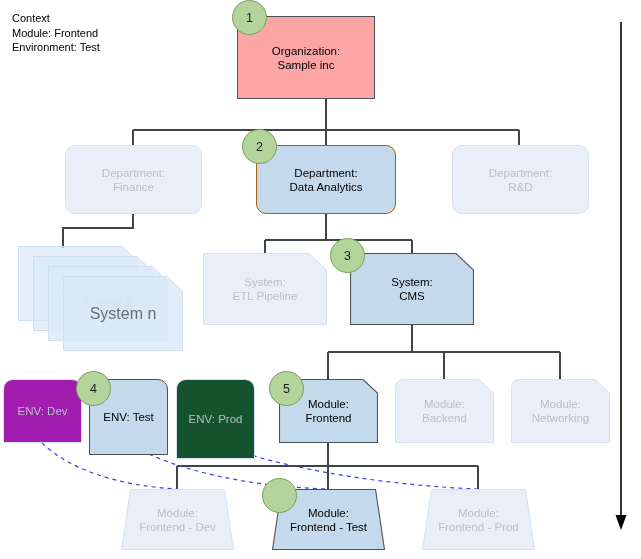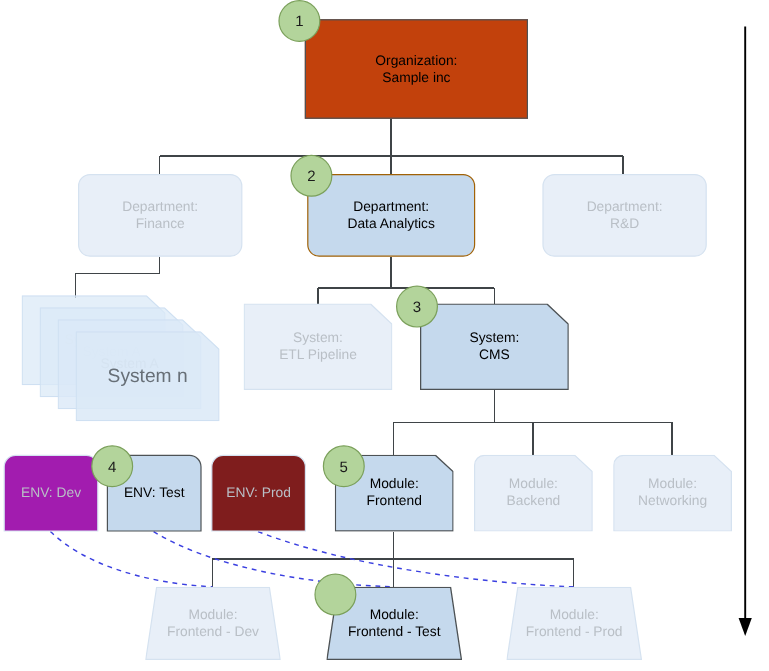--- a/index.html
+++ b/index.html
@@ -64,22 +64,25 @@
       <path d="M128,443 C175,472 255,487 328,489"></path>
       <path d="M215,443 C290,472 400,486 478,489"></path>
     </g>
 
     <g>
       <line x1="621" y1="22" x2="621" y2="519" stroke="#000" stroke-width="1.6"></line>
       <polygon points="621,530 615.5,515 626.5,515" fill="#000"></polygon>
     </g>
   </svg>
 
-
-  <div class="node rect" style="left:254px;top:16px;width:186px;height:83px;background:#c2410c;">
+  <div class="ctx"><span>Context</span>
+<span>Module: Frontend</span>
+<span>Environment: Test</span></div>
+
+  <div class="node rect" style="left:237px;top:16px;width:138px;height:83px;background:#fca5a5;">
     <div class="lbl">Organization:
 Sample inc</div>
   </div>
   <div class="badge" style="left:232px;top:0px;">
     <span>1</span>
   </div>
 
   <div class="node rounded" style="left:65px;top:145px;width:137px;height:69px;background:#e8eff8;border-color:#d5e2f0;">
     <div class="lbl dim">Department:
 Finance</div>
@@ -145,28 +148,28 @@
 CMS</div>
   </div>
   <div class="badge" style="left:330px;top:238px;">
     <span>3</span>
   </div>
 
   <div class="node envbox" style="left:3px;top:379px;width:79px;height:64px;background:#a21caf;border-color:#d5e2f0;">
     <div class="lbl dim">ENV: Dev</div>
   </div>
 
-  <div class="node envbox" style="left:89px;top:379px;width:79px;height:64px;background:#c5d9ed;">
+  <div class="node envbox" style="left:89px;top:379px;width:79px;height:76px;background:#c5d9ed;">
     <div class="lbl">ENV: Test</div>
   </div>
   <div class="badge" style="left:76px;top:371px;">
     <span>4</span>
   </div>
 
-  <div class="node envbox" style="left:176px;top:379px;width:79px;height:64px;background:#7f1d1d;border-color:#d5e2f0;">
+  <div class="node envbox" style="left:176px;top:379px;width:79px;height:80px;background:#14532d;border-color:#d5e2f0;">
     <div class="lbl dim">ENV: Prod</div>
   </div>
 
   <div class="node shape" style="left:279px;top:379px;width:99px;height:64px;">
     <svg viewBox="0 0 99 64" preserveAspectRatio="none">
       <path d="M8.5,0.5 H84 L98.5,14 V63.5 H0.5 V8.5 A8,8 0 0 1 8.5,0.5 Z" fill="#c5d9ed" stroke="#4d5255" stroke-width="1.1"></path>
     </svg>
     <div class="lbl">Module:
 Frontend</div>
   </div>

